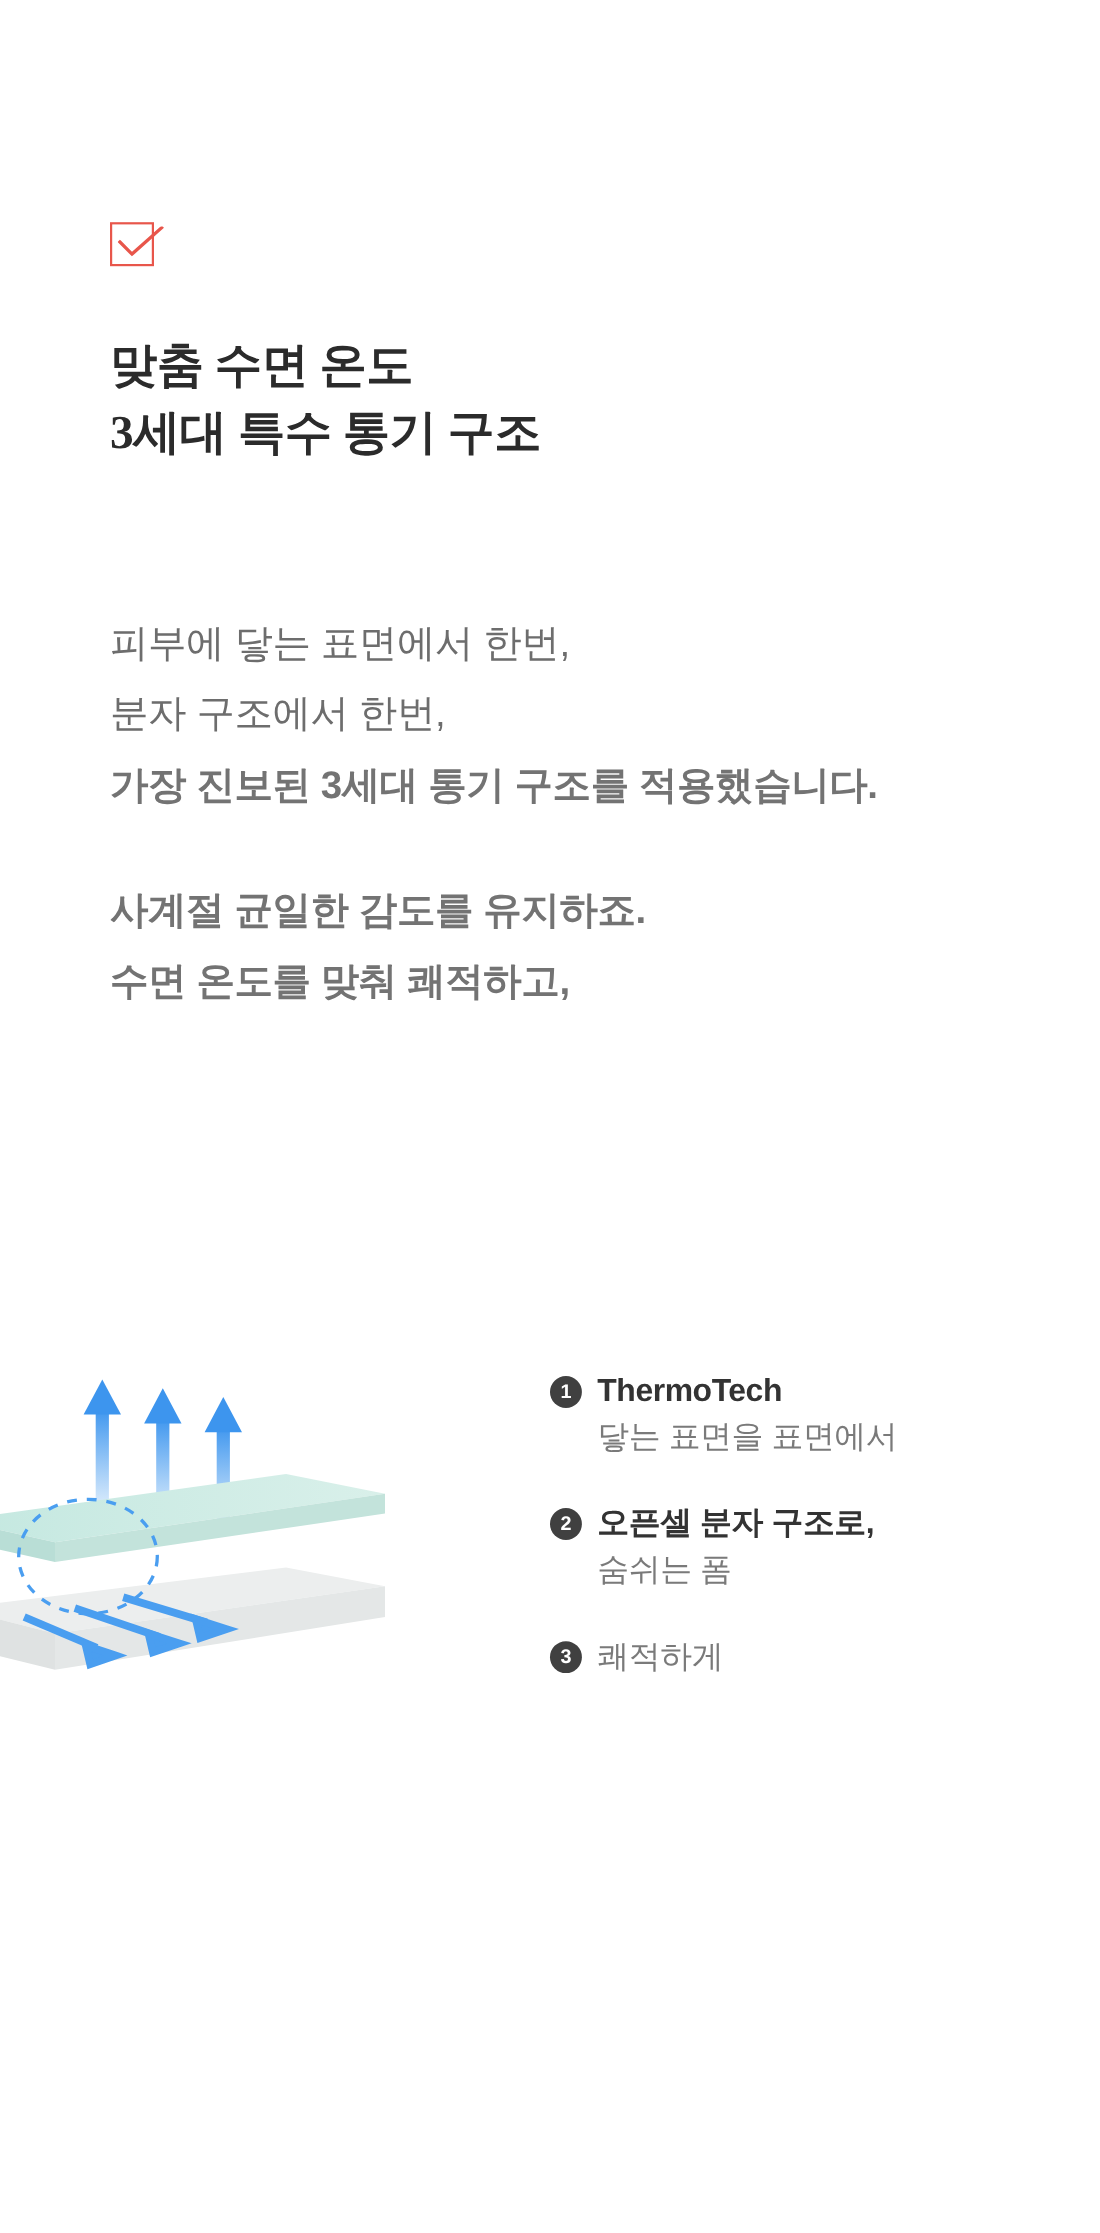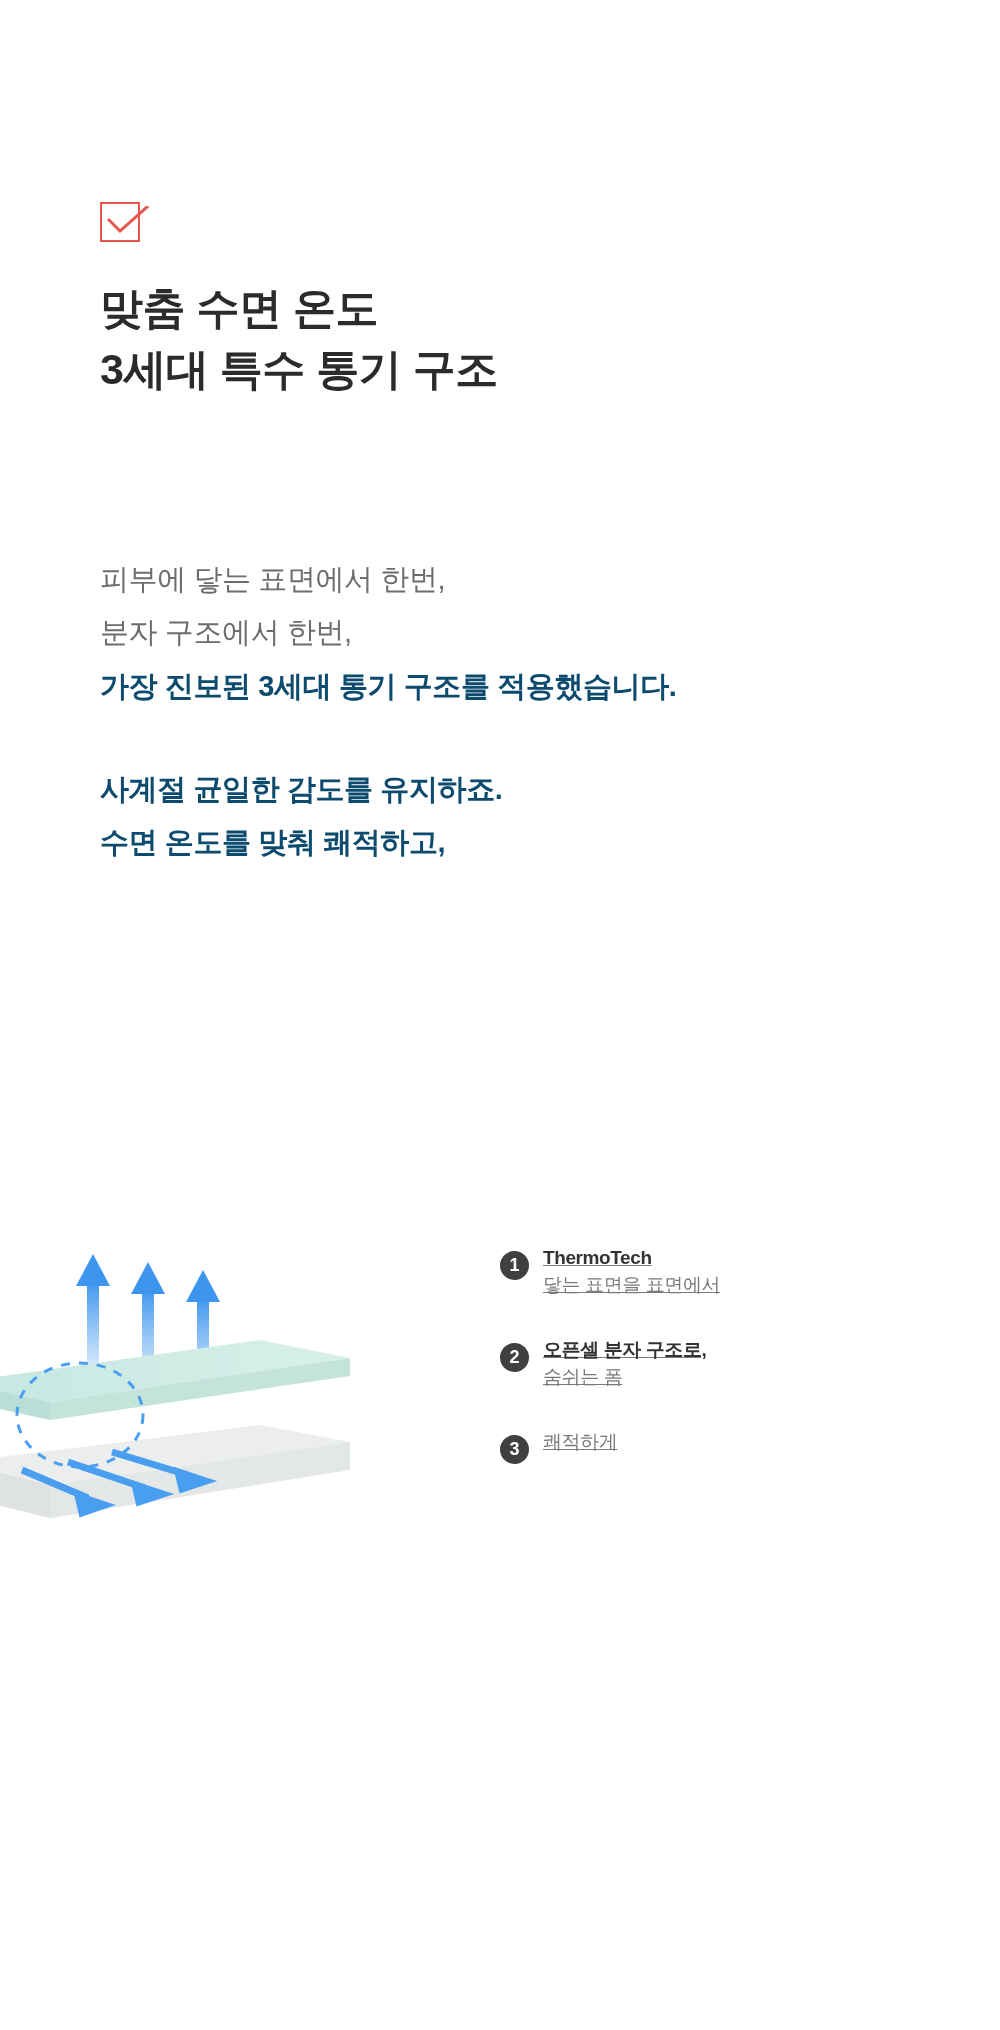--- a/index.html
+++ b/index.html
@@ -36,46 +36,47 @@
     left: 7px;
     top: 8px;
     width: 42px;
     height: 30px;
   }
 
   
   .headline {
     position: absolute;
     left: 100px;
-    top: 278px;
+    top: 302px;
     width: 820px;
+    font-family: Liberation Serif, serif;
   }
   .headline .line {
     font-size: 43px;
     font-weight: bold;
     color: #2b2b2b;
     line-height: 1.42;
     letter-spacing: -0.5px;
   }
 
   
   .body-copy {
     position: absolute;
     left: 100px;
     top: 553px;
     width: 850px;
   }
   .body-copy .p {
-    font-size: 29px;
+    font-size: 35px;
     color: #6d6d6d;
     line-height: 1.84;
     letter-spacing: -0.4px;
   }
   .body-copy .p.bold {
-    color: #0c4a6e;
+    color: #737373;
     font-weight: bold;
   }
   .body-copy .spacer { height: 50px; }
 
   
   .illustration {
     position: absolute;
     left: -40px;
     top: 1230px;
     width: 480px;
@@ -103,25 +104,24 @@
     background: #404040;
     color: #ffffff;
     font-size: 18px;
     font-weight: bold;
     line-height: 29px;
     text-align: center;
     margin-top: 6px;
     margin-right: 14px;
   }
   .feature .txt {
-    font-size: 19px;
+    font-size: 29px;
     line-height: 1.42;
     letter-spacing: -0.4px;
     color: #7a7a7a;
-    text-decoration: underline;
   }
   .feature .txt .strong {
     color: #333333;
     font-weight: bold;
   }
 </style>
 </head>
 <body>
 
 <div class="page">

